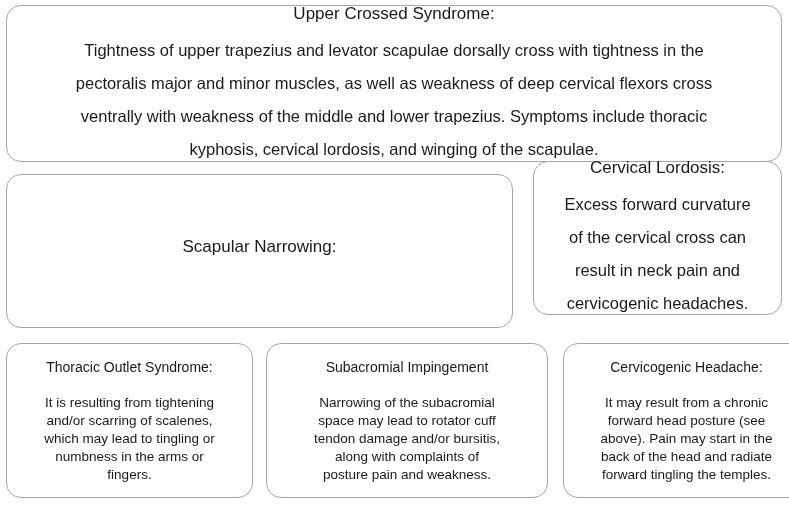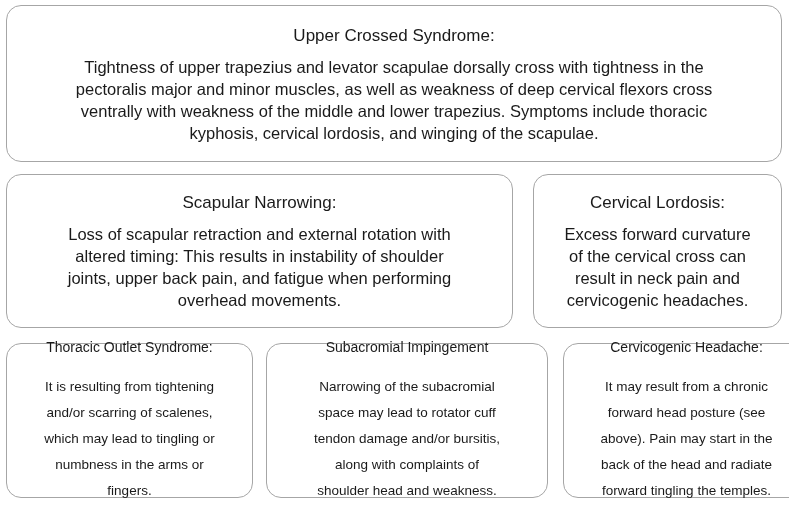--- a/index.html
+++ b/index.html
@@ -36,60 +36,56 @@
     white-space: pre-line;
   }
   
   .box--lg .box-title {
     font-size: 17px;
     line-height: 23px;
     margin-bottom: 9px;
   }
   .box--lg .box-body {
     font-size: 16.5px;
-    line-height: 22px;
+    line-height: 33px;
   }
   
   .box--sm { padding: 6px 10px; }
   .box--sm .box-title {
     font-size: 14px;
     line-height: 19px;
     margin-bottom: 17px;
   }
   .box--sm .box-body {
     font-size: 13.5px;
-    line-height: 26px;
+    line-height: 18px;
   }
   
   .box-top       { left: 6px;   top: 5px;   width: 776px; height: 157px; justify-content: center; }
   .box-mid-left  { left: 6px;   top: 174px; width: 507px; height: 154px; }
-  .box-mid-right { left: 533px; top: 174px; width: 249px; height: 154px; }
+  .box-mid-right { left: 533px; top: 161px; width: 249px; height: 154px; }
   .box-bot-1     { left: 6px;   top: 343px; width: 247px; height: 155px; }
   .box-bot-2     { left: 266px; top: 343px; width: 282px; height: 155px; }
   .box-bot-3     { left: 563px; top: 343px; width: 247px; height: 155px; }
 </style>
 </head>
 <body>
 
 <div class="canvas">
 
   <div class="box box--lg box-top">
     <div class="box-title">Upper Crossed Syndrome:</div>
     <div class="box-body">Tightness of upper trapezius and levator scapulae dorsally cross with tightness in the
 pectoralis major and minor muscles, as well as weakness of deep cervical flexors cross
 ventrally with weakness of the middle and lower trapezius. Symptoms include thoracic
 kyphosis, cervical lordosis, and winging of the scapulae.</div>
   </div>
 
   <div class="box box--lg box-mid-left">
     <div class="box-title">Scapular Narrowing:</div>
-    <div class="box-body">Loss of scapular retraction and external rotation with
-altered timing: This results in instability of shoulder
-joints, upper back pain, and fatigue when performing
-overhead movements.</div>
   </div>
 
   <div class="box box--lg box-mid-right">
     <div class="box-title">Cervical Lordosis:</div>
     <div class="box-body">Excess forward curvature
 of the cervical cross can
 result in neck pain and
 cervicogenic headaches.</div>
   </div>
 
@@ -101,21 +97,21 @@
 numbness in the arms or
 fingers.</div>
   </div>
 
   <div class="box box--sm box-bot-2">
     <div class="box-title">Subacromial Impingement</div>
     <div class="box-body">Narrowing of the subacromial
 space may lead to rotator cuff
 tendon damage and/or bursitis,
 along with complaints of
-shoulder head and weakness.</div>
+posture pain and weakness.</div>
   </div>
 
   <div class="box box--sm box-bot-3">
     <div class="box-title">Cervicogenic Headache:</div>
     <div class="box-body">It may result from a chronic
 forward head posture (see
 above). Pain may start in the
 back of the head and radiate
 forward tingling the temples.</div>
   </div>

